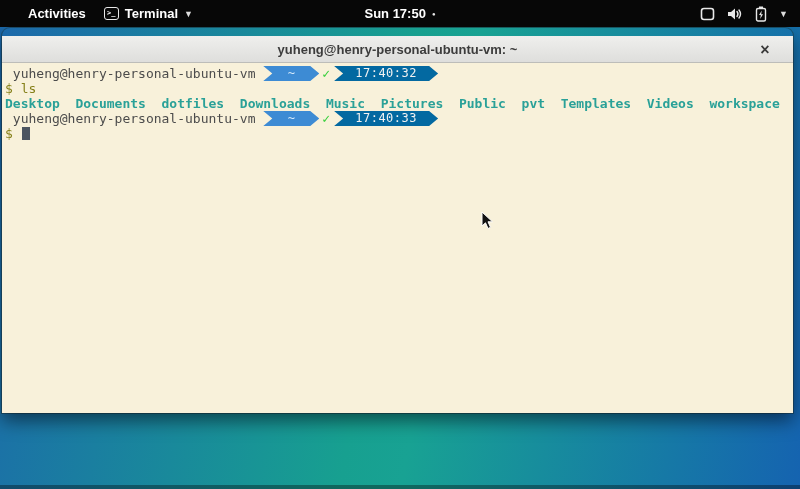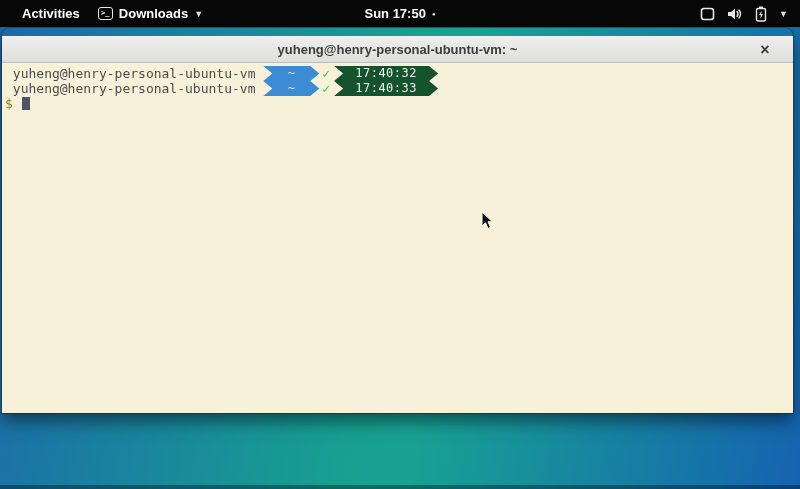--- a/index.html
+++ b/index.html
@@ -8,21 +8,21 @@
 
   
   .wallpaper { position:absolute; inset:0;
     background:linear-gradient(100deg,#1c68ab 0%,#17a090 48%,#18a293 55%,#1563b0 100%); }
   .wallpaper::after { content:""; position:absolute; left:0; right:0; bottom:0; height:4px;
     background:rgba(0,0,0,0.35); }
 
   
   .top-bar { position:absolute; top:0; left:0; width:800px; height:27px; background:#070707;
     color:#fff; display:flex; align-items:center; z-index:30; font-size:13px; }
-  .tb-left { display:flex; align-items:center; gap:14px; padding-left:18px; }
+  .tb-left { display:flex; align-items:center; gap:14px; padding-left:24px; }
   .activities { font-weight:bold; padding:2px 4px; }
   .app-menu { display:flex; align-items:center; gap:6px; font-weight:bold; }
   .term-icon { width:15px; height:13px; border:1px solid #e8e8e8; border-radius:3px;
     display:flex; align-items:center; justify-content:center;
     font-family:"DejaVu Sans Mono", monospace; font-size:7px; line-height:1; color:#fff; }
   .caret { font-size:9px; color:#ddd; }
   .tb-center { position:absolute; left:0; right:0; text-align:center; font-weight:bold;
     display:flex; justify-content:center; align-items:center; gap:6px; pointer-events:none; }
   .notif-dot { font-size:6px; color:#e8e8e8; }
   .tb-right { margin-left:auto; display:flex; align-items:center; gap:12px; padding-right:12px; }
@@ -41,42 +41,42 @@
   .term-body { height:358px; background:#f8f1da; padding:3px 10px 0 3px;
     font-family:"DejaVu Sans Mono", monospace; font-size:13px; line-height:15px; color:#4c4c4c; }
   .term-line { height:15px; display:flex; align-items:center; white-space:pre; }
   .user-seg { color:#4c4c4c; }
 
   
   .flag { height:15px; display:inline-flex; align-items:center; justify-content:center;
     font-size:12px;
     clip-path:polygon(9px 50%, 0 0, calc(100% - 9px) 0, 100% 50%, calc(100% - 9px) 100%, 0 100%); }
   .flag-path { background:#3d8bd4; color:#d3e9fb; width:56px; }
-  .flag-time { background:#14532d; color:#f2f2f2; width:104px; letter-spacing:0.5px; }
+  .flag-time { background:#0369a1; color:#f2f2f2; width:104px; letter-spacing:0.5px; }
   .check { color:#35cf3a; font-weight:bold; margin:0 4px 0 3px; font-size:13px; }
 
   .cmd { color:#86811a; }
   .dirs { color:#2aa198; font-weight:bold; }
   .cursor-block { display:inline-block; width:8px; height:13px; background:#4c5560;
     margin-left:1px; vertical-align:middle; }
 
   
   .mouse { position:absolute; left:481px; top:211px; z-index:40; pointer-events:none; }
 </style>
 </head>
 <body>
 
 <div class="wallpaper"></div>
 
 <div class="top-bar">
   <div class="tb-left">
     <span class="activities">Activities</span>
     <span class="app-menu">
       <span class="term-icon">&gt;_</span>
-      <span>Downloads</span>
+      <span>Terminal</span>
       <span class="caret">▼</span>
     </span>
   </div>
   <div class="tb-center">
     <span>Sun 17:50</span>
     <span class="notif-dot">●</span>
   </div>
   <div class="tb-right">
     <span>
       <svg width="15" height="14" viewBox="0 0 15 14">
@@ -107,21 +107,27 @@
   </div>
   <div class="term-body">
 
     <div class="term-line">
       <span class="user-seg"> yuheng@henry-personal-ubuntu-vm </span>
       <span class="flag flag-path"><span>~</span></span>
       <span class="check">✓</span>
       <span class="flag flag-time"><span>17:40:32</span></span>
     </div>
 
+    <div class="term-line">
+      <span class="cmd">$ ls</span>
+    </div>
 
+    <div class="term-line">
+      <span class="dirs">Desktop  Documents  dotfiles  Downloads  Music  Pictures  Public  pvt  Templates  Videos  workspace</span>
+    </div>
 
     <div class="term-line">
       <span class="user-seg"> yuheng@henry-personal-ubuntu-vm </span>
       <span class="flag flag-path"><span>~</span></span>
       <span class="check">✓</span>
       <span class="flag flag-time"><span>17:40:33</span></span>
     </div>
 
     <div class="term-line">
       <span class="cmd">$ </span>

